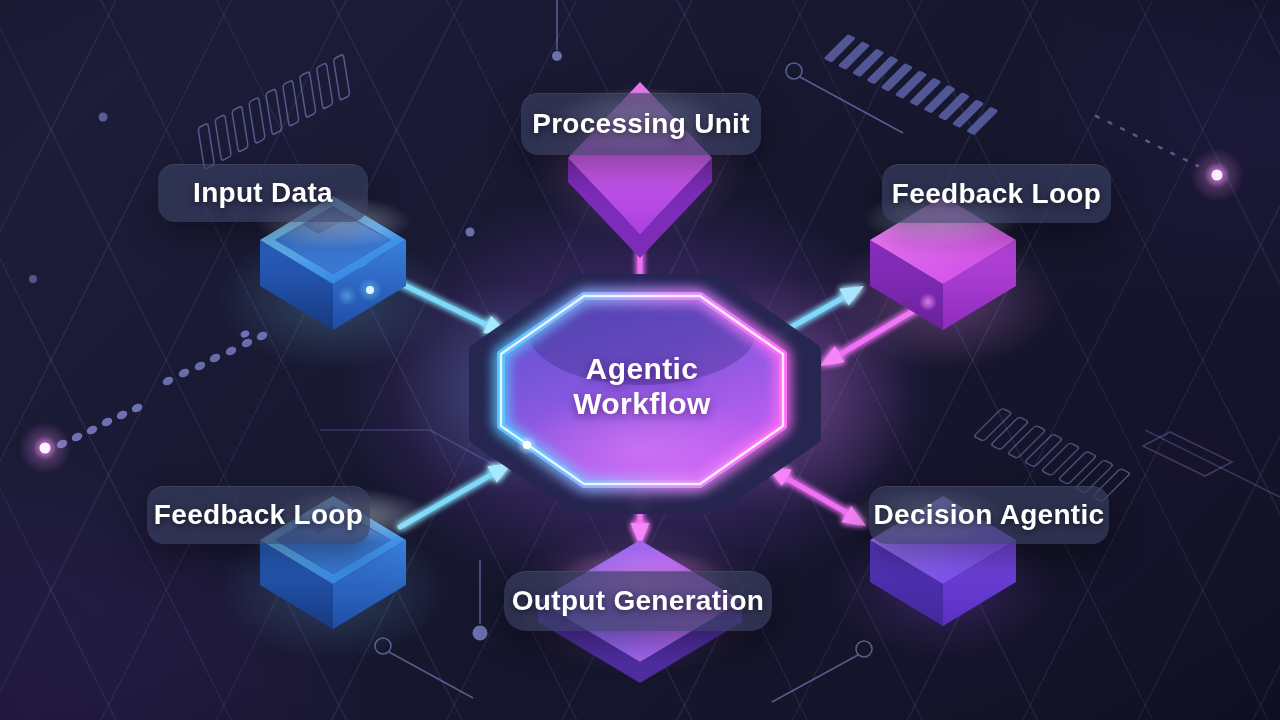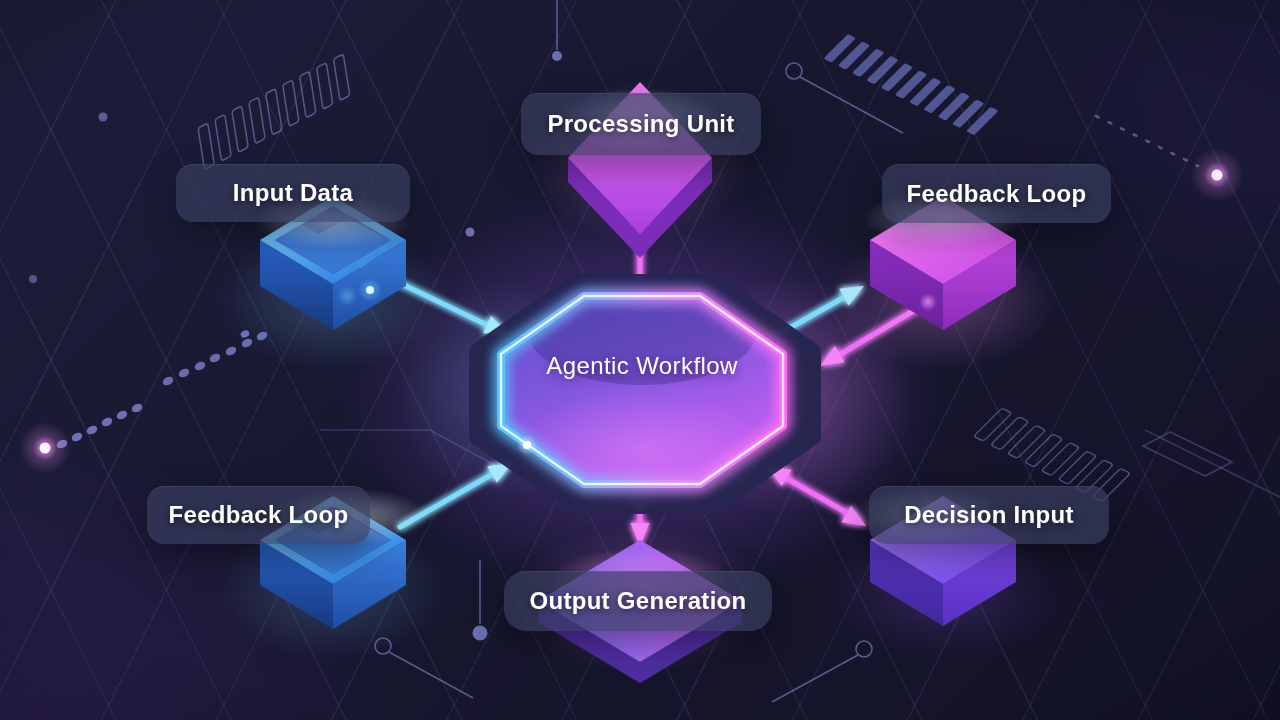--- a/index.html
+++ b/index.html
@@ -20,27 +20,27 @@
   }
   svg.art{position:absolute;inset:0;}
   .vignette{
     position:absolute;inset:0;pointer-events:none;
     background:radial-gradient(95% 95% at 50% 48%, transparent 58%, rgba(5,5,16,0.55) 100%);
   }
   .pill{
     position:absolute;display:flex;align-items:center;justify-content:center;
     background:rgba(56,61,94,0.70);
     border-radius:17px;
-    color:#ffffff;font-weight:700;font-size:24px;letter-spacing:0.3px;
+    color:#ffffff;font-weight:700;font-size:28px;letter-spacing:0.3px;
     text-shadow:0 2px 7px rgba(0,0,0,0.55);
     box-shadow:0 12px 32px rgba(0,0,0,0.35), inset 0 1px 0 rgba(255,255,255,0.07);
   }
   .center-label{
     position:absolute;left:518px;top:352px;width:248px;
-    text-align:center;color:#ffffff;font-weight:400;font-size:24px;line-height:1.16;
+    text-align:center;color:#ffffff;font-weight:700;font-size:30px;line-height:1.16;
     letter-spacing:0.4px;text-shadow:0 3px 10px rgba(40,0,70,0.55);
   }
 </style>
 </head>
 <body>
 
 <div class="scene">
   <div class="grid"></div>
 
   <svg class="art" width="1280" height="720" viewBox="0 0 1280 720">
@@ -329,26 +329,26 @@
       <ellipse cx="642" cy="448" rx="125" ry="60" fill="url(#pinkGlow)" opacity="0.45"></ellipse>
       <path d="M-58,-94 L58,-94 L141,-36 L141,36 L58,94 L-58,94 L-141,36 L-141,-36 Z" transform="translate(642,390)" fill="none" stroke="url(#ringGrad)" stroke-width="8" stroke-linejoin="round" filter="url(#fGlowBig)"></path>
       <path d="M-58,-94 L58,-94 L141,-36 L141,36 L58,94 L-58,94 L-141,36 L-141,-36 Z" transform="translate(642,390)" fill="none" stroke="rgba(255,255,255,0.85)" stroke-width="2.4" stroke-linejoin="round"></path>
       <circle cx="527" cy="445" r="10" fill="url(#whiteGlow)"></circle>
       <circle cx="527" cy="445" r="4" fill="#ffffff"></circle>
     </g>
   </svg>
 
   <div class="vignette"></div>
 
-  <div class="pill" style="left:176px;top:164px;width:234px;height:58px;">Input Data</div>
+  <div class="pill" style="left:158px;top:164px;width:210px;height:58px;">Input Data</div>
 
   <div class="pill" style="left:521px;top:93px;width:240px;height:62px;">Processing Unit</div>
 
   <div class="pill" style="left:882px;top:164px;width:229px;height:59px;">Feedback Loop</div>
 
   <div class="pill" style="left:147px;top:486px;width:223px;height:58px;">Feedback Loop</div>
 
   <div class="pill" style="left:504px;top:571px;width:268px;height:60px;border-radius:22px;">Output Generation</div>
 
-  <div class="pill" style="left:869px;top:486px;width:240px;height:58px;">Decision Input</div>
+  <div class="pill" style="left:869px;top:486px;width:240px;height:58px;">Decision Agentic</div>
 
   <div class="center-label">Agentic Workflow</div>
 </div>
 
 </body></html>

